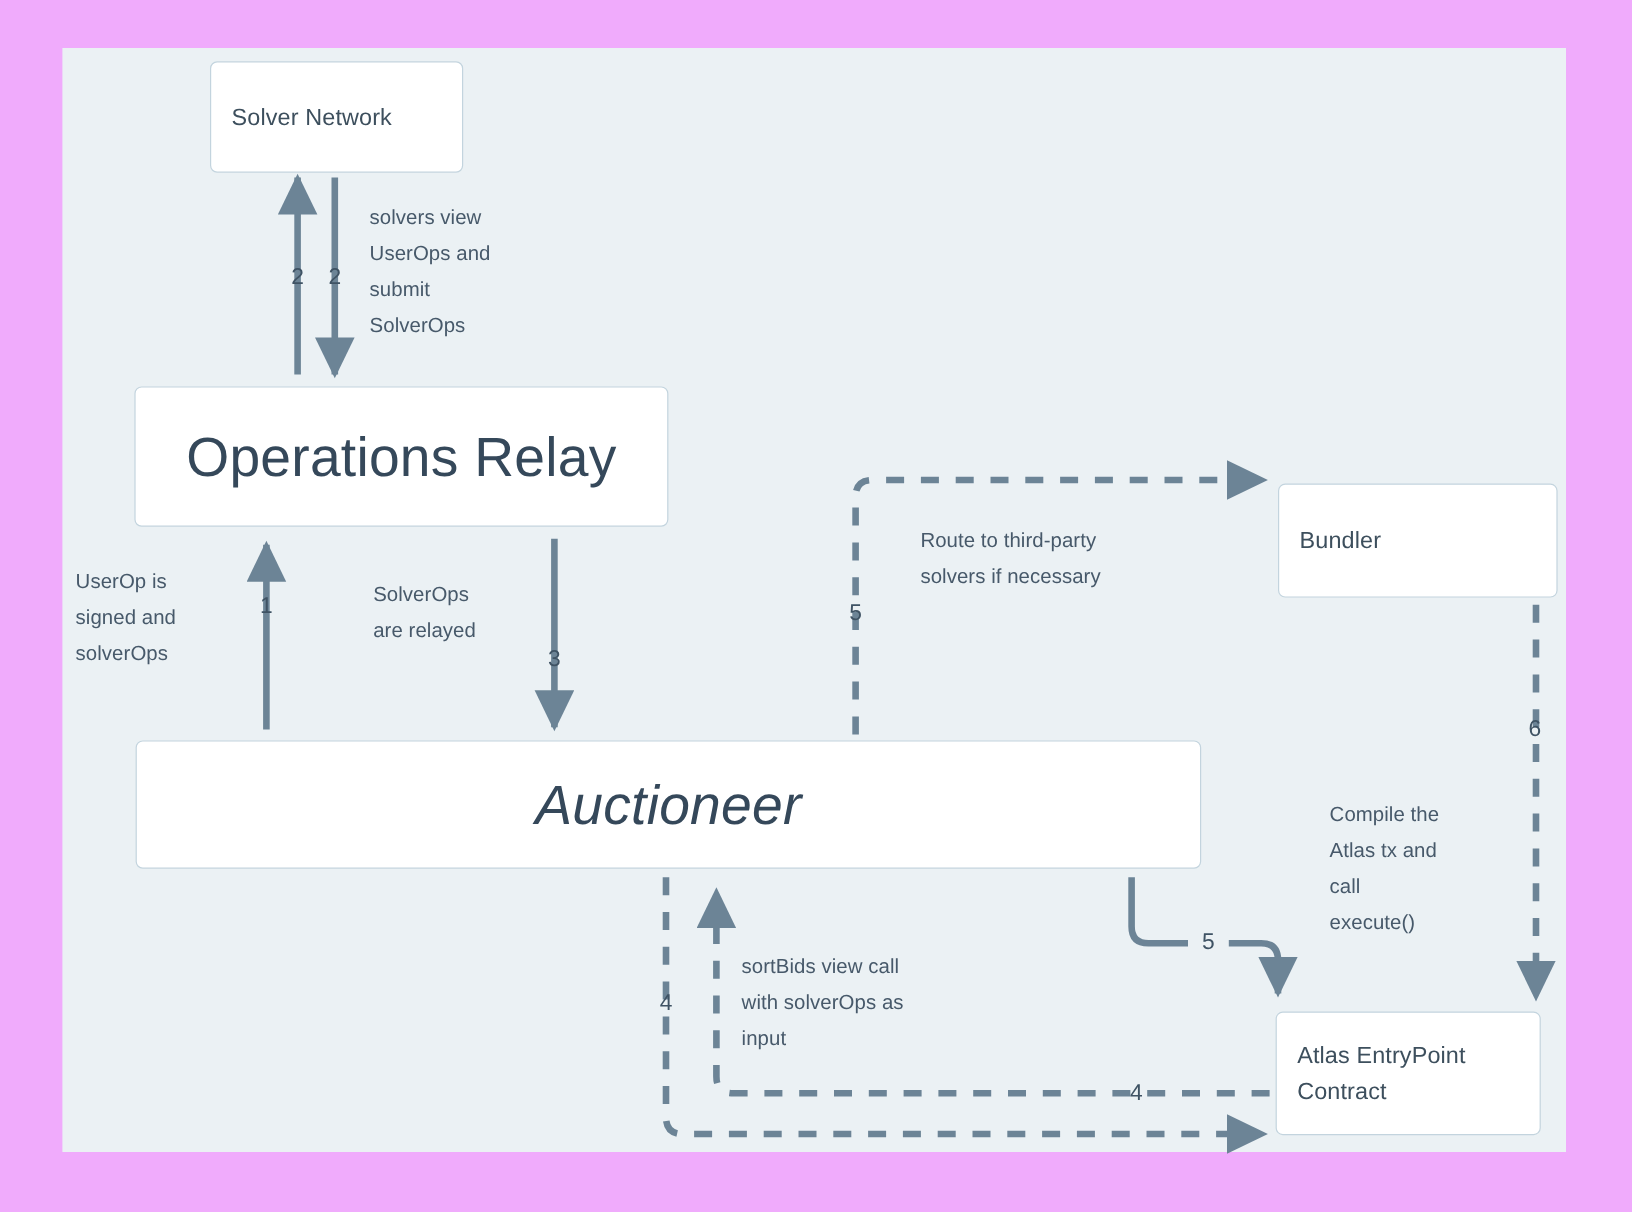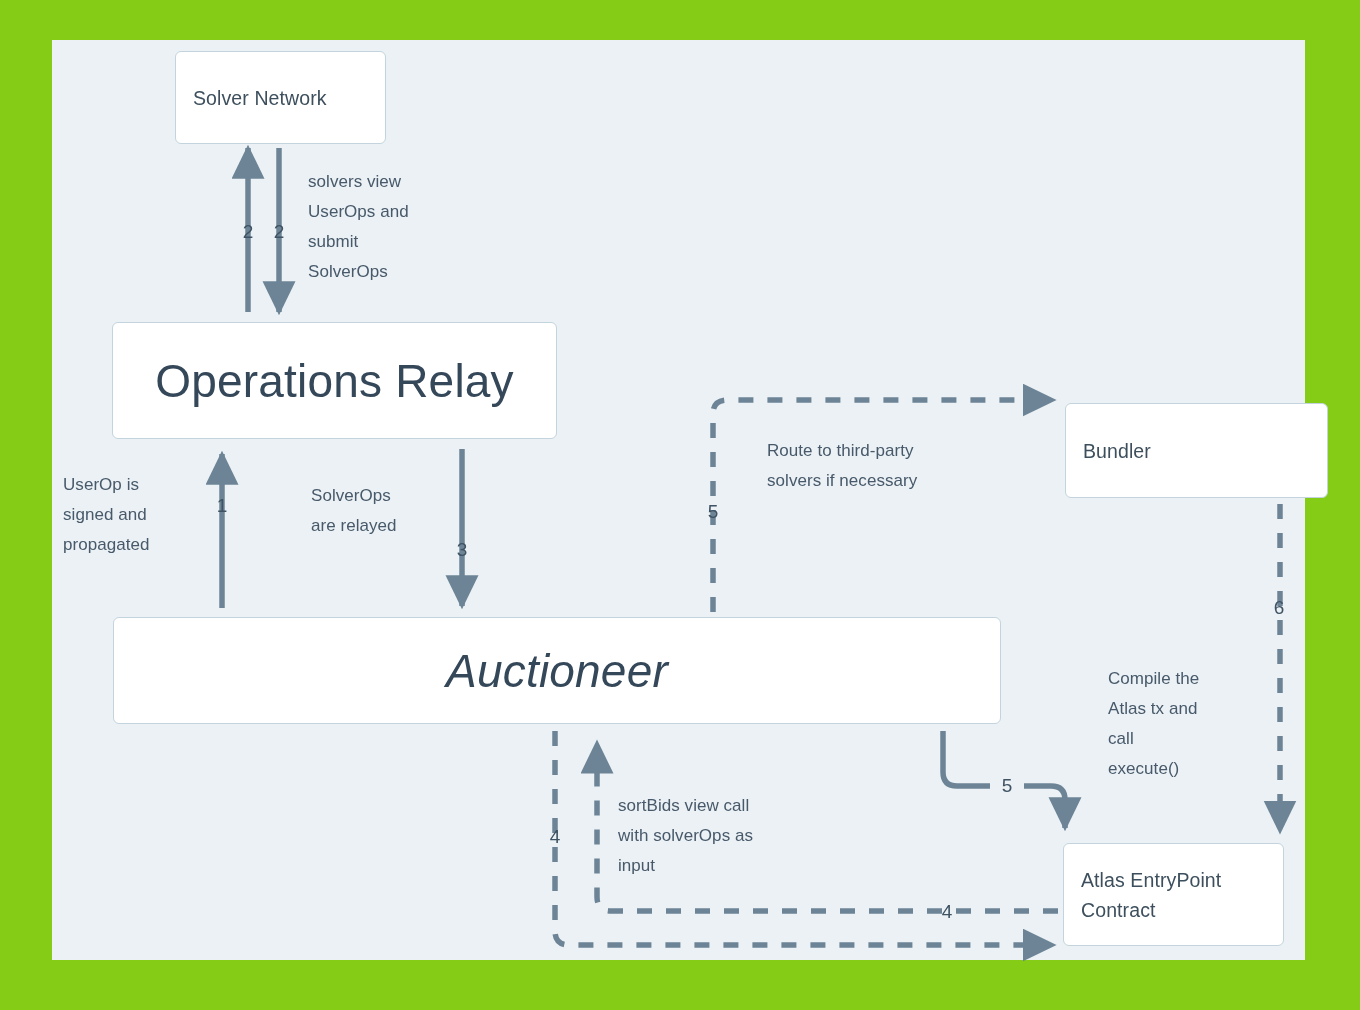--- a/index.html
+++ b/index.html
@@ -8,21 +8,21 @@
     background: #ffffff;
     width: 1360px;
     height: 1010px;
     overflow: hidden;
     font-family: "Liberation Sans", sans-serif;
   }
   #stage {
     position: relative;
     width: 1360px;
     height: 1010px;
-    background: #84cc16;
+    background: #f0abfc;
   }
   #canvas {
     position: absolute;
     left: 52px;
     top: 40px;
     width: 1253px;
     height: 920px;
     background: #ebf1f4;
   }
   svg.edges {
@@ -77,21 +77,21 @@
   .step-num {
     position: absolute;
     color: #3f5364;
     font-size: 19px;
     line-height: 19px;
     text-align: center;
   }
   #node-solver-network { left: 175px; top: 51px; width: 211px; height: 93px; }
   #node-operations-relay { left: 112px; top: 322px; width: 445px; height: 117px; padding-left: 24px; }
   #node-auctioneer { left: 113px; top: 617px; width: 888px; height: 107px; font-style: italic; }
-  #node-bundler { left: 1065px; top: 403px; width: 263px; height: 95px; }
+  #node-bundler { left: 1065px; top: 403px; width: 233px; height: 95px; }
   #node-atlas-entrypoint { left: 1063px; top: 843px; width: 221px; height: 103px; }
   #node-atlas-entrypoint .label { line-height: 30px; }
 </style>
 </head>
 <body>
 
 <div id="stage">
 
   <div id="canvas"></div>
 
@@ -153,21 +153,21 @@
 Contract</div>
   </div>
 
   <div class="edge-label" style="left: 308px; top: 167px; width: 165px;">solvers view
 UserOps and
 submit
 SolverOps</div>
 
   <div class="edge-label" style="left: 63px; top: 470px; width: 145px;">UserOp is
 signed and
-propagated</div>
+solverOps</div>
 
   <div class="edge-label" style="left: 311px; top: 481px; width: 150px;">SolverOps
 are relayed</div>
 
   <div class="edge-label" style="left: 767px; top: 436px; width: 250px;">Route to third-party
 solvers if necessary</div>
 
   <div class="edge-label" style="left: 618px; top: 791px; width: 215px;">sortBids view call
 with solverOps as
 input</div>

